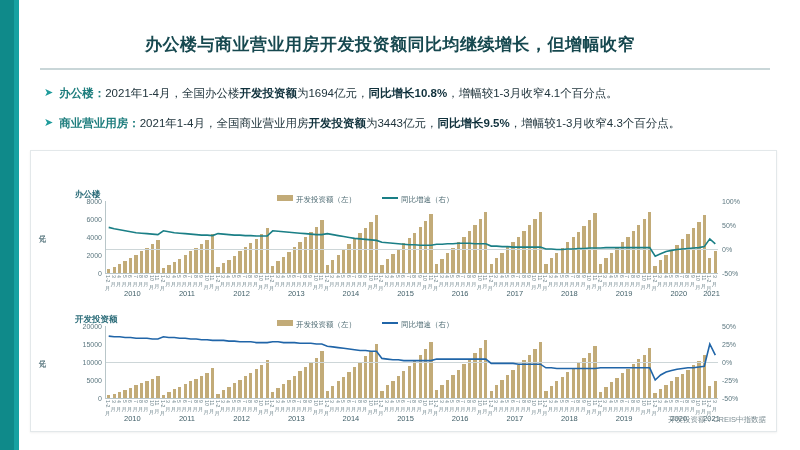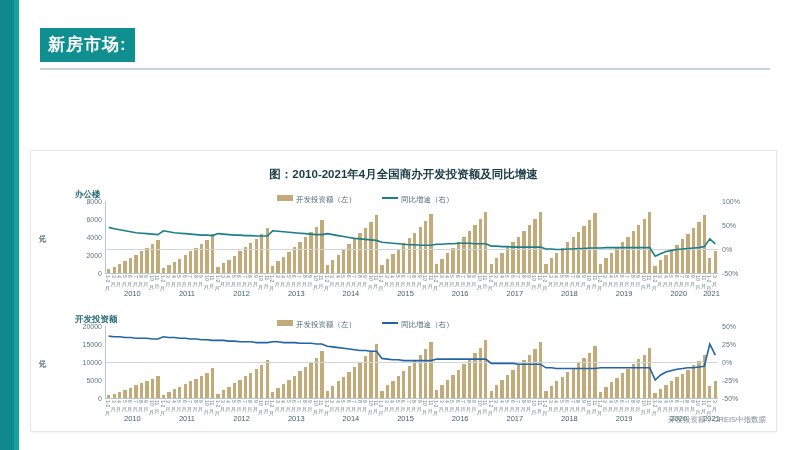--- a/index.html
+++ b/index.html
@@ -242,25 +242,31 @@
   }
 </style>
 </head>
 <body>
 
 <div class="page">
   <div class="edge-bar"></div>
   <div class="edge-bar-inner"></div>
 
   <div class="header">
-    <div class="header-tag">新房市场:</div>
+    <div class="header-title">办公楼与商业营业用房开发投资额同比均继续增长，但增幅收窄</div>
   </div>
   <div class="header-rule"></div>
 
-
+  <div class="bullet-row b1">
+    <span class="chev">➤</span><span class="lead">办公楼：</span><span class="b-text"><span>2021年1-4月，全国办公楼</span><span class="b-strong">开发投资额</span><span>为1694亿元，</span><span class="b-strong">同比增长10.8%</span><span>，增幅较1-3月收窄4.1个百分点。</span></span>
+  </div>
+
+  <div class="bullet-row b2">
+    <span class="chev">➤</span><span class="lead">商业营业用房：</span><span class="b-text"><span>2021年1-4月，全国商业营业用房</span><span class="b-strong">开发投资额</span><span>为3443亿元，</span><span class="b-strong">同比增长9.5%</span><span>，增幅较1-3月收窄4.3个百分点。</span></span>
+  </div>
 
   <div class="wm wm1"></div>
   <div class="wm wm2"></div>
   <div class="dots" id="deco-dots">
       <div class="dot" style="left: 0px; top: 0px;"></div>
       <div class="dot" style="left: 8.2px; top: 3.4px;"></div>
       <div class="dot" style="left: 16.4px; top: 6.8px;"></div>
       <div class="dot" style="left: 24.6px; top: 10.2px;"></div>
       <div class="dot" style="left: 32.8px; top: 13.6px;"></div>
       <div class="dot" style="left: 41px; top: 17px;"></div>
@@ -270,21 +276,20 @@
       <div class="dot" style="left: 73.8px; top: 30.6px;"></div>
       <div class="dot" style="left: 82px; top: 34px;"></div>
       <div class="dot" style="left: 90.2px; top: 37.4px;"></div>
       <div class="dot" style="left: 98.4px; top: 40.8px;"></div>
       <div class="dot" style="left: 106.6px; top: 44.2px;"></div>
       <div class="dot" style="left: 114.8px; top: 47.6px;"></div>
       <div class="dot" style="left: 123px; top: 51px;"></div>
     </div>
 
   <div class="card">
-    <div class="card-title">图：2010-2021年4月全国商办开发投资额及同比增速</div>
 
     <div class="panel top" id="panel-office">
       <div class="panel-label">办公楼</div>
       <div class="axis-unit-left">亿元</div>
       <div class="legend" id="legend-office" style="left: 210px;"><span class="sw"></span><span>开发投资额（左）</span><span class="gap"></span><span class="lw" style="background: rgb(26, 127, 134);"></span><span>同比增速（右）</span></div>
       <div class="plot" id="plot-office">
           <div class="ytick" style="top: 72px;">0</div>
           <div class="ytick" style="top: 54px;">2000</div>
           <div class="ytick" style="top: 36px;">4000</div>
           <div class="ytick" style="top: 18px;">6000</div>

